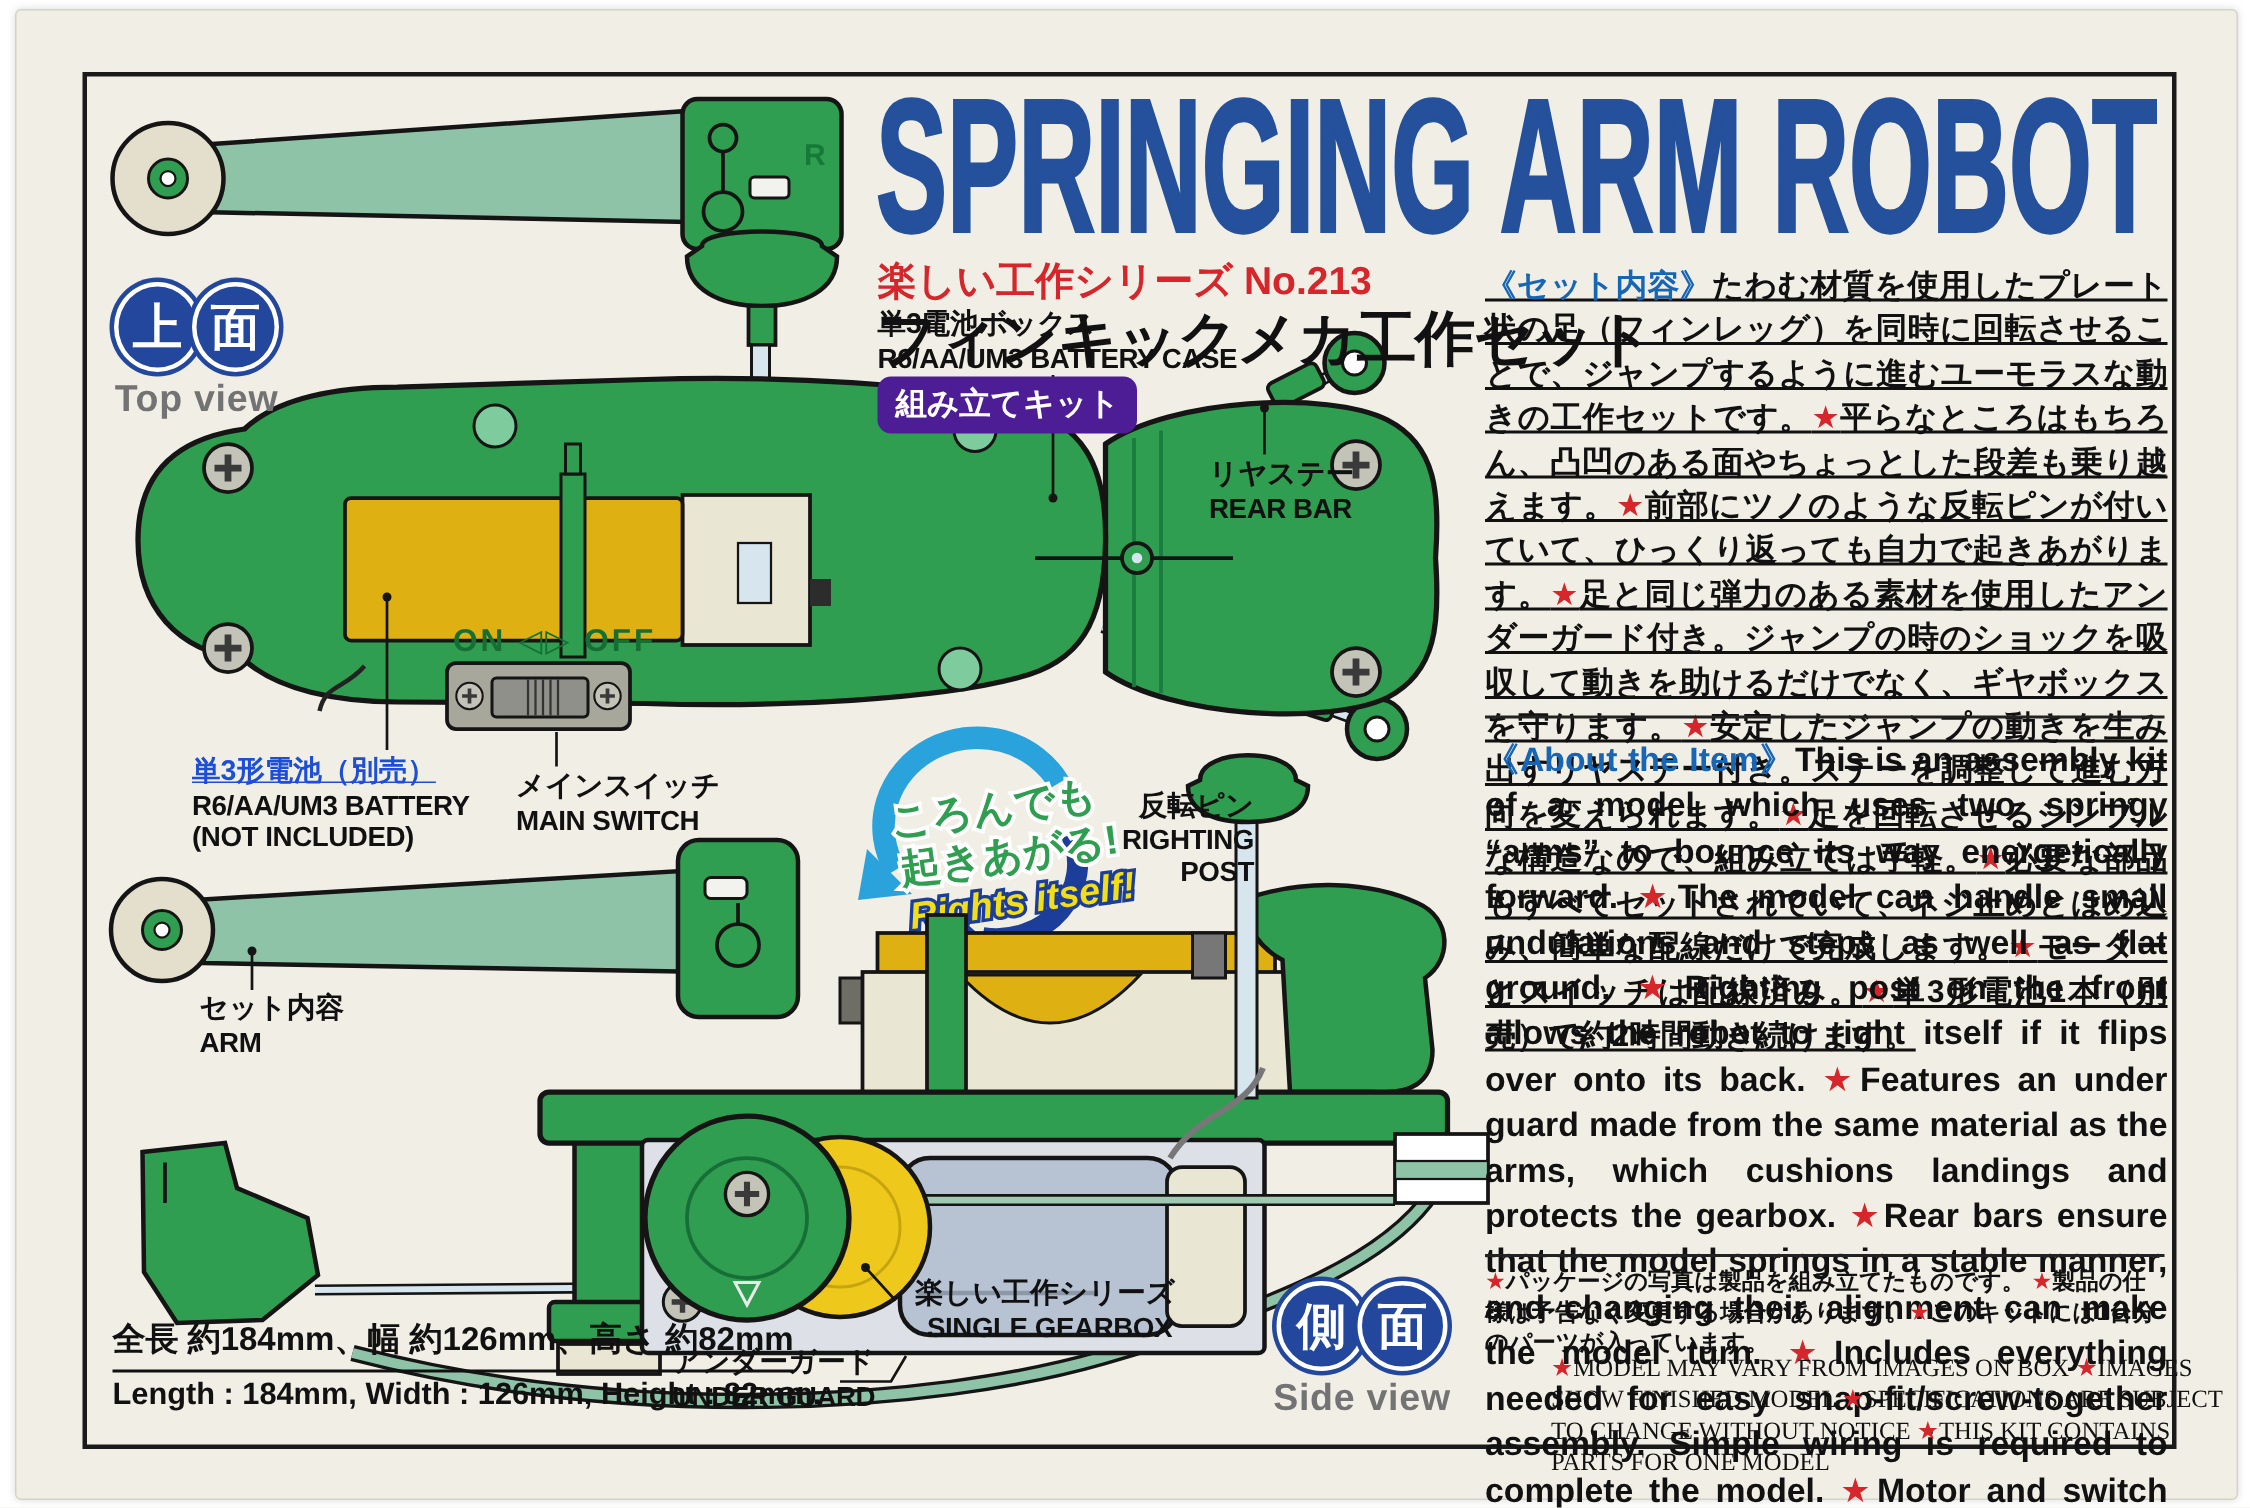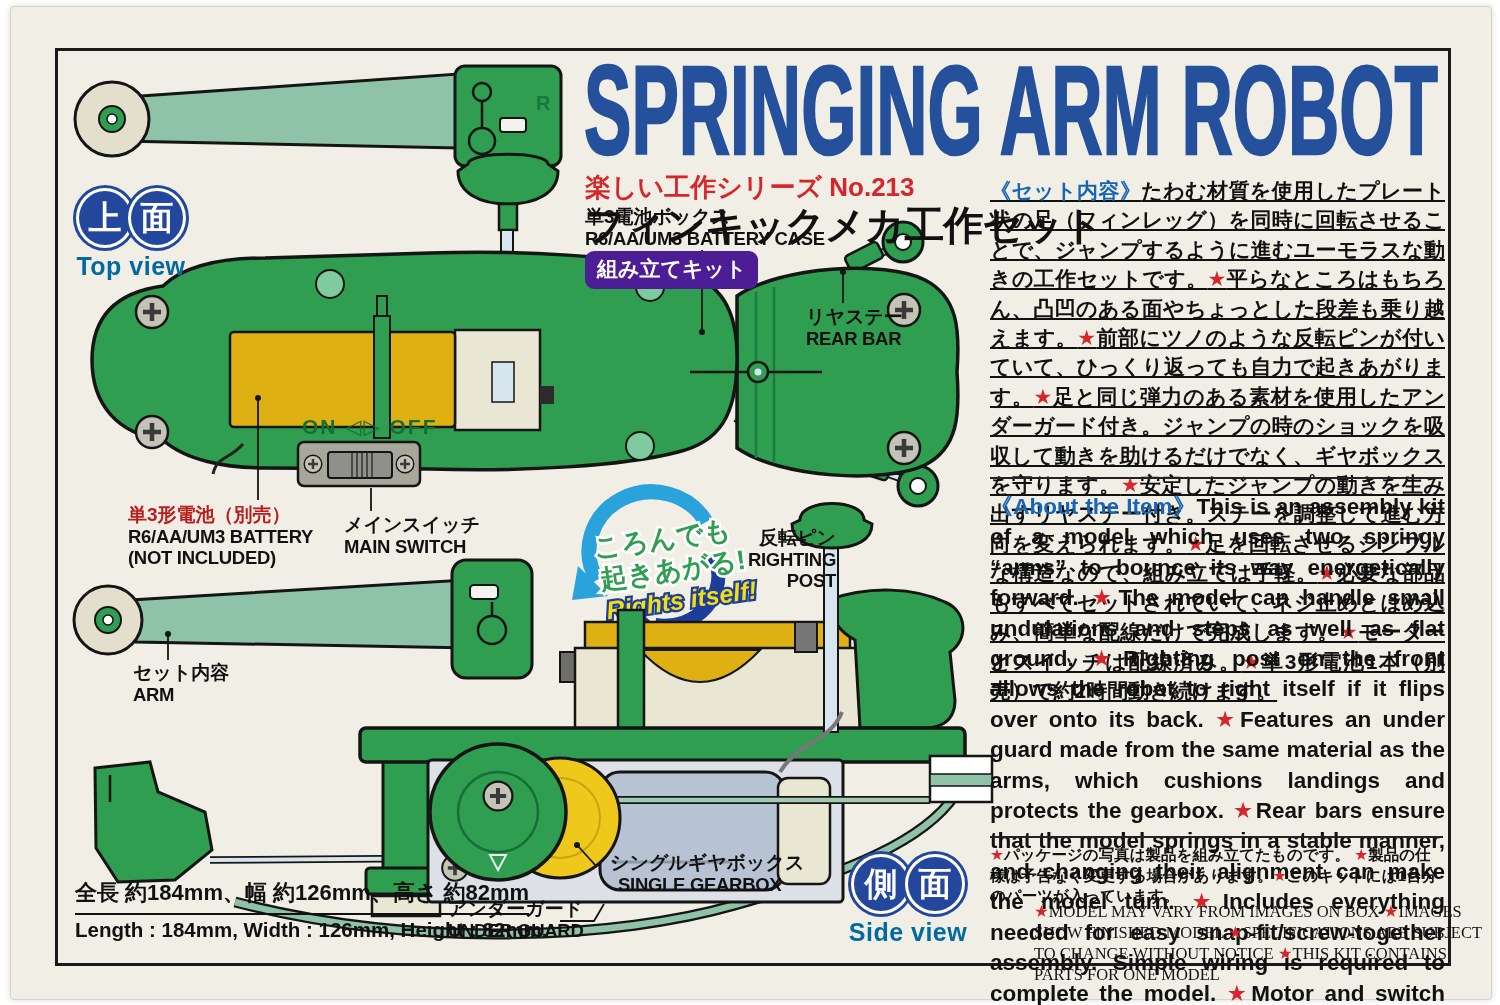--- a/index.html
+++ b/index.html
@@ -35,21 +35,21 @@
   .dims{left:75px;top:878px;z-index:3;}
   .dims .jp{font-size:22px;font-weight:bold;border-bottom:2.5px solid #111;padding-bottom:5px;display:inline-block;}
   .dims .en{font-size:20.5px;font-weight:bold;margin-top:3px;}
   
   .badge{z-index:3;text-align:center;}
   .bcs{display:flex;justify-content:center;}
   .bc{width:54px;height:54px;border-radius:50%;background:#23479c;border:3px solid #fff;
       box-shadow:0 0 0 3px #23479c;display:flex;align-items:center;justify-content:center;
       color:#fff;font-size:33px;font-weight:bold;}
   .bc+.bc{margin-left:-6px;}
-  .blabel{color:#0369a1;font-size:25px;font-weight:bold;margin-top:4px;letter-spacing:0.5px;}
+  .blabel{color:#737373;font-size:25px;font-weight:bold;margin-top:4px;letter-spacing:0.5px;}
   
   .onoff{font-size:21px;font-weight:bold;fill:#156f35;letter-spacing:2px;}
   .rmark{font-size:20px;font-weight:bold;fill:#157a38;}
   .gr-t{font-size:27px;font-weight:bold;fill:#2f9e50;stroke:#fff;stroke-width:5px;paint-order:stroke;}
   .gr-e{font-size:25px;font-weight:bold;font-style:italic;fill:#f2de16;stroke:#1c3d99;stroke-width:4.5px;paint-order:stroke;}
 </style>
 </head>
 <body>
 
 <div class="abs box"></div>
@@ -251,38 +251,38 @@
 
 <div class="abs lbl" style="left:585px;top:206px;">
   <span class="jp">単3電池ボックス</span>
   <span class="en">R6/AA/UM3 BATTERY CASE</span>
 </div>
 <div class="abs lbl" style="left:806px;top:306px;">
   <span class="jp">リヤステー</span>
   <span class="en">REAR BAR</span>
 </div>
 <div class="abs lbl" style="left:128px;top:504px;">
-  <span class="jp" style="color:#b91c1c;">単3形電池（別売）</span>
+  <span class="jp" style="color:#1d4ed8;text-decoration:underline;">単3形電池（別売）</span>
   <span class="en">R6/AA/UM3 BATTERY</span>
   <span class="en">(NOT INCLUDED)</span>
 </div>
 <div class="abs lbl" style="left:344px;top:514px;">
   <span class="jp">メインスイッチ</span>
   <span class="en">MAIN SWITCH</span>
 </div>
 <div class="abs lbl" style="left:736px;top:527px;width:100px;text-align:right;">
   <span class="jp">反転ピン</span>
   <span class="en">RIGHTING POST</span>
 </div>
 <div class="abs lbl" style="left:133px;top:662px;">
   <span class="jp">セット内容</span>
   <span class="en">ARM</span>
 </div>
 <div class="abs lbl" style="left:610px;top:852px;">
-  <span class="jp">シングルギヤボックス</span>
+  <span class="jp">楽しい工作シリーズ</span>
   <span class="en" style="margin-left:8px;">SINGLE GEARBOX</span>
 </div>
 <div class="abs lbl" style="left:448px;top:898px;">
   <span class="jp">アンダーガード</span>
   <span class="en">UNDER GUARD</span>
 </div>
 
 <div class="abs dims">
   <div class="jp">全長 約184mm、幅 約126mm、高さ 約82mm</div>
   <div class="en">Length : 184mm,  Width : 126mm,  Height : 82mm.</div>

